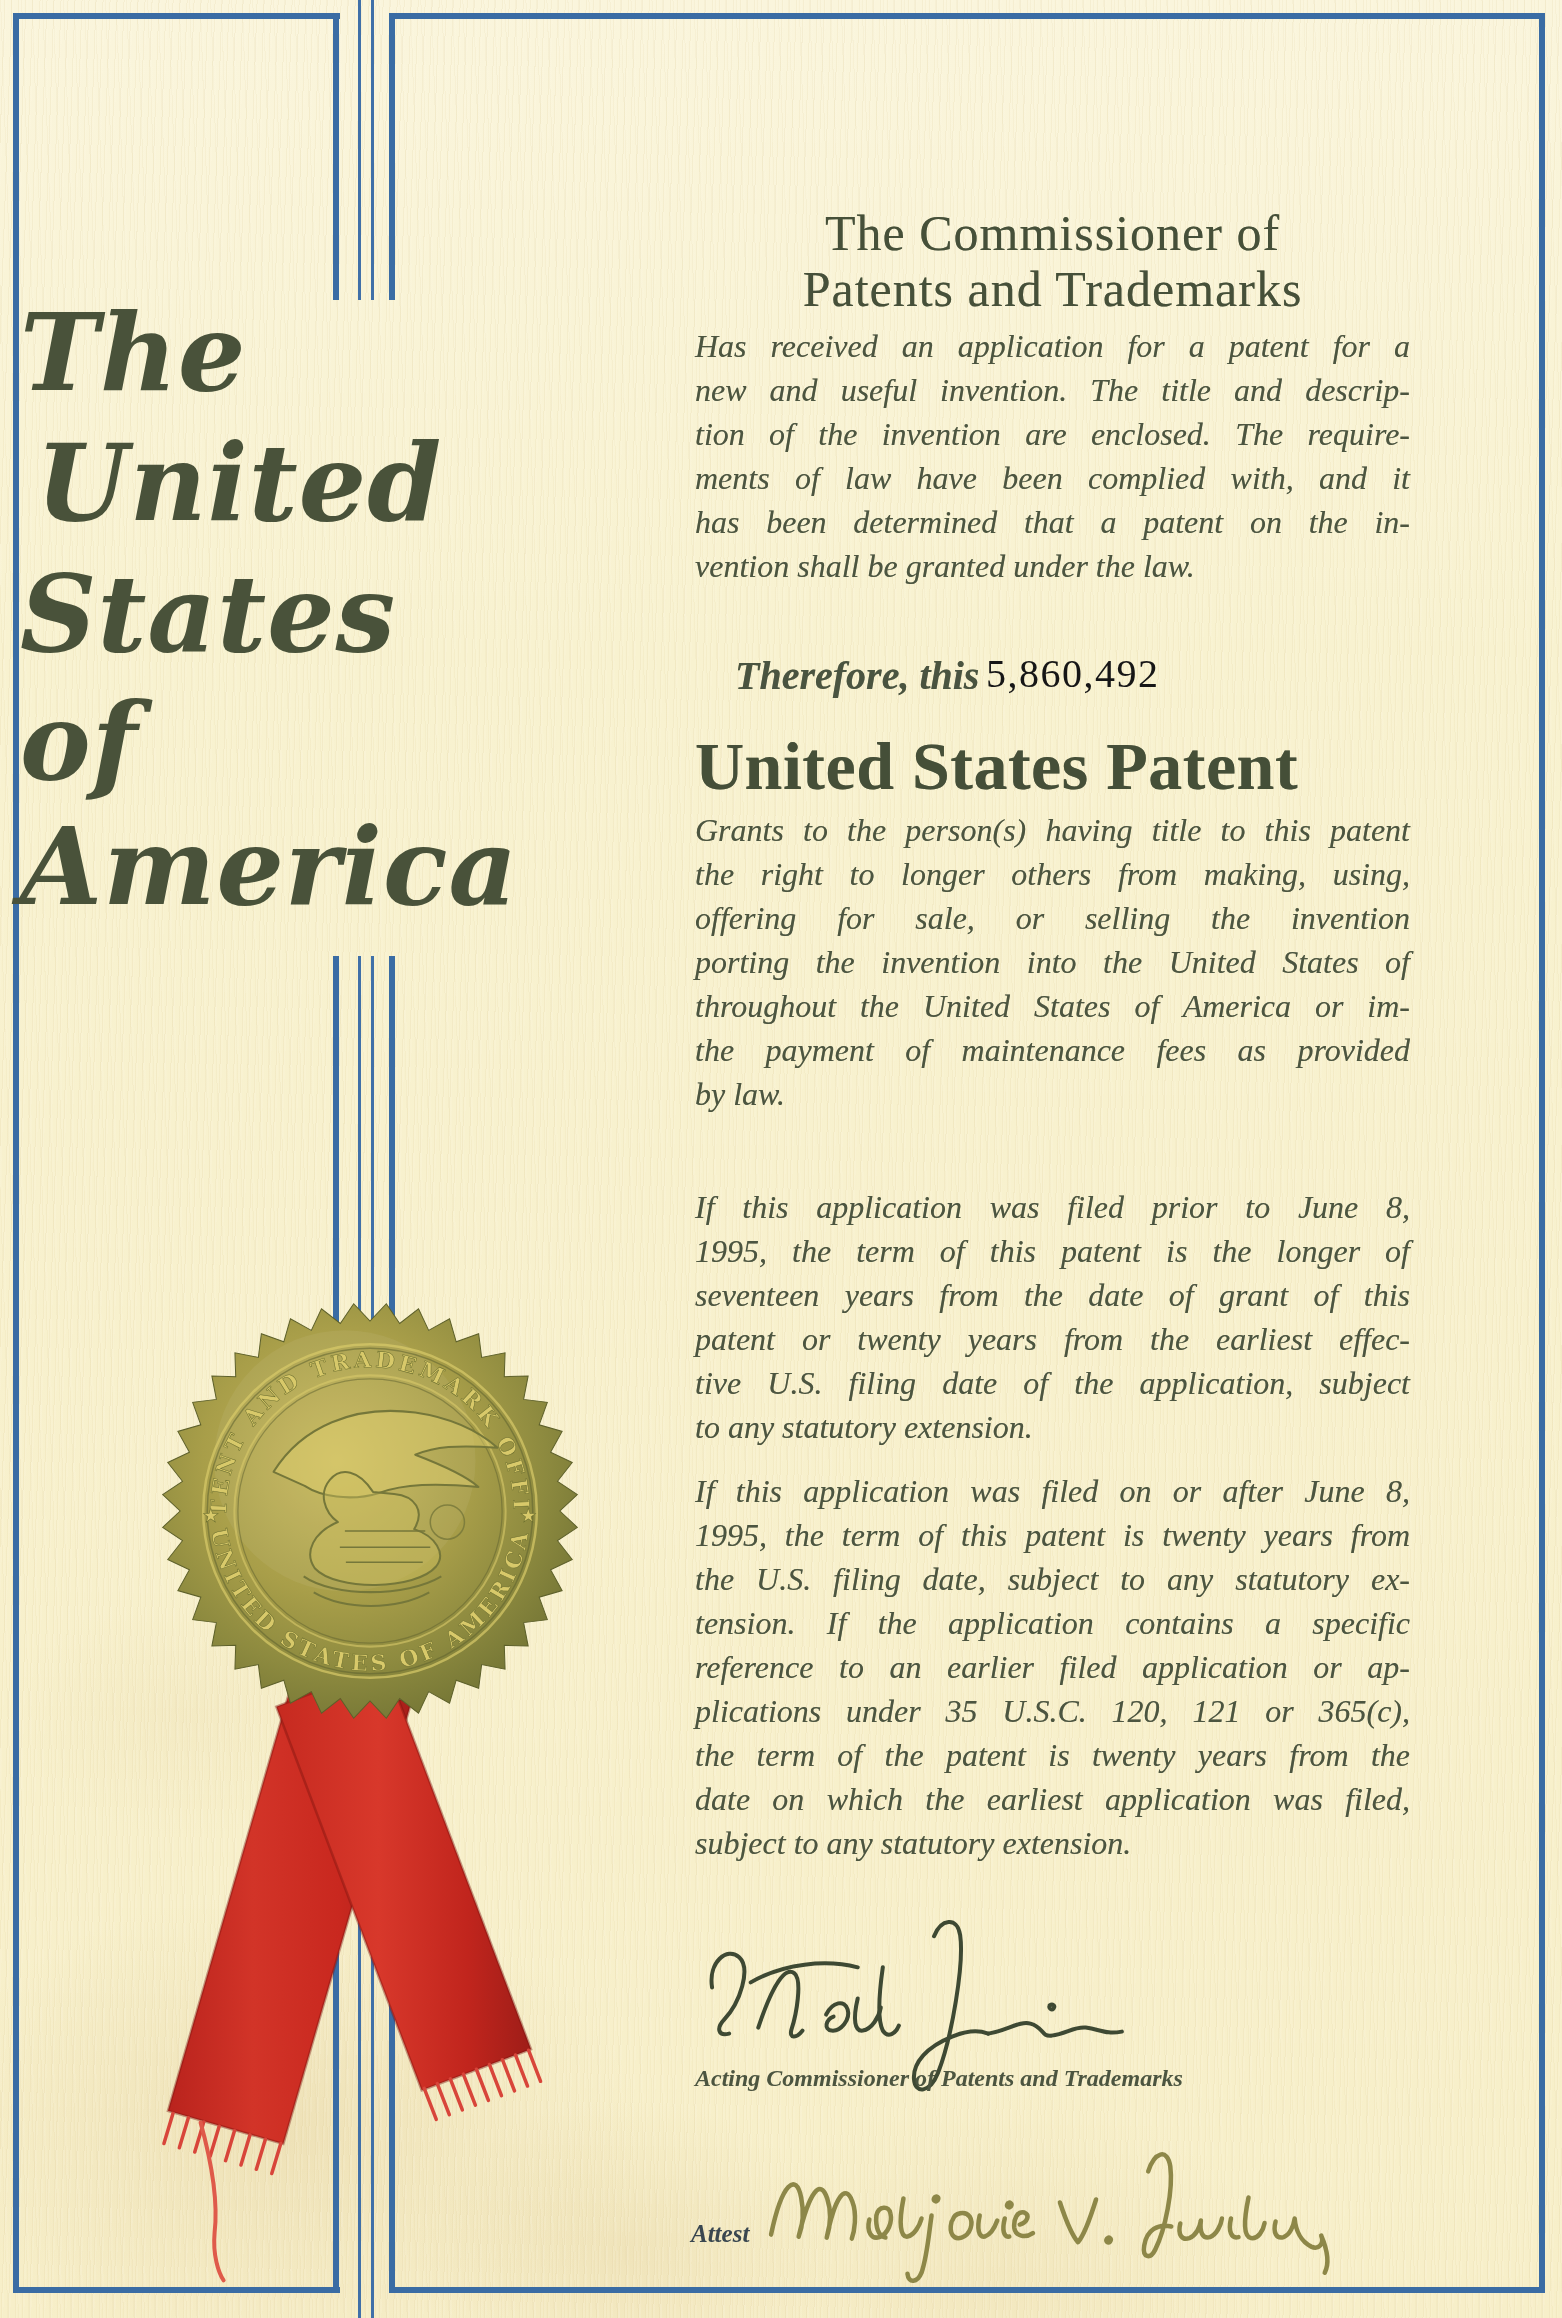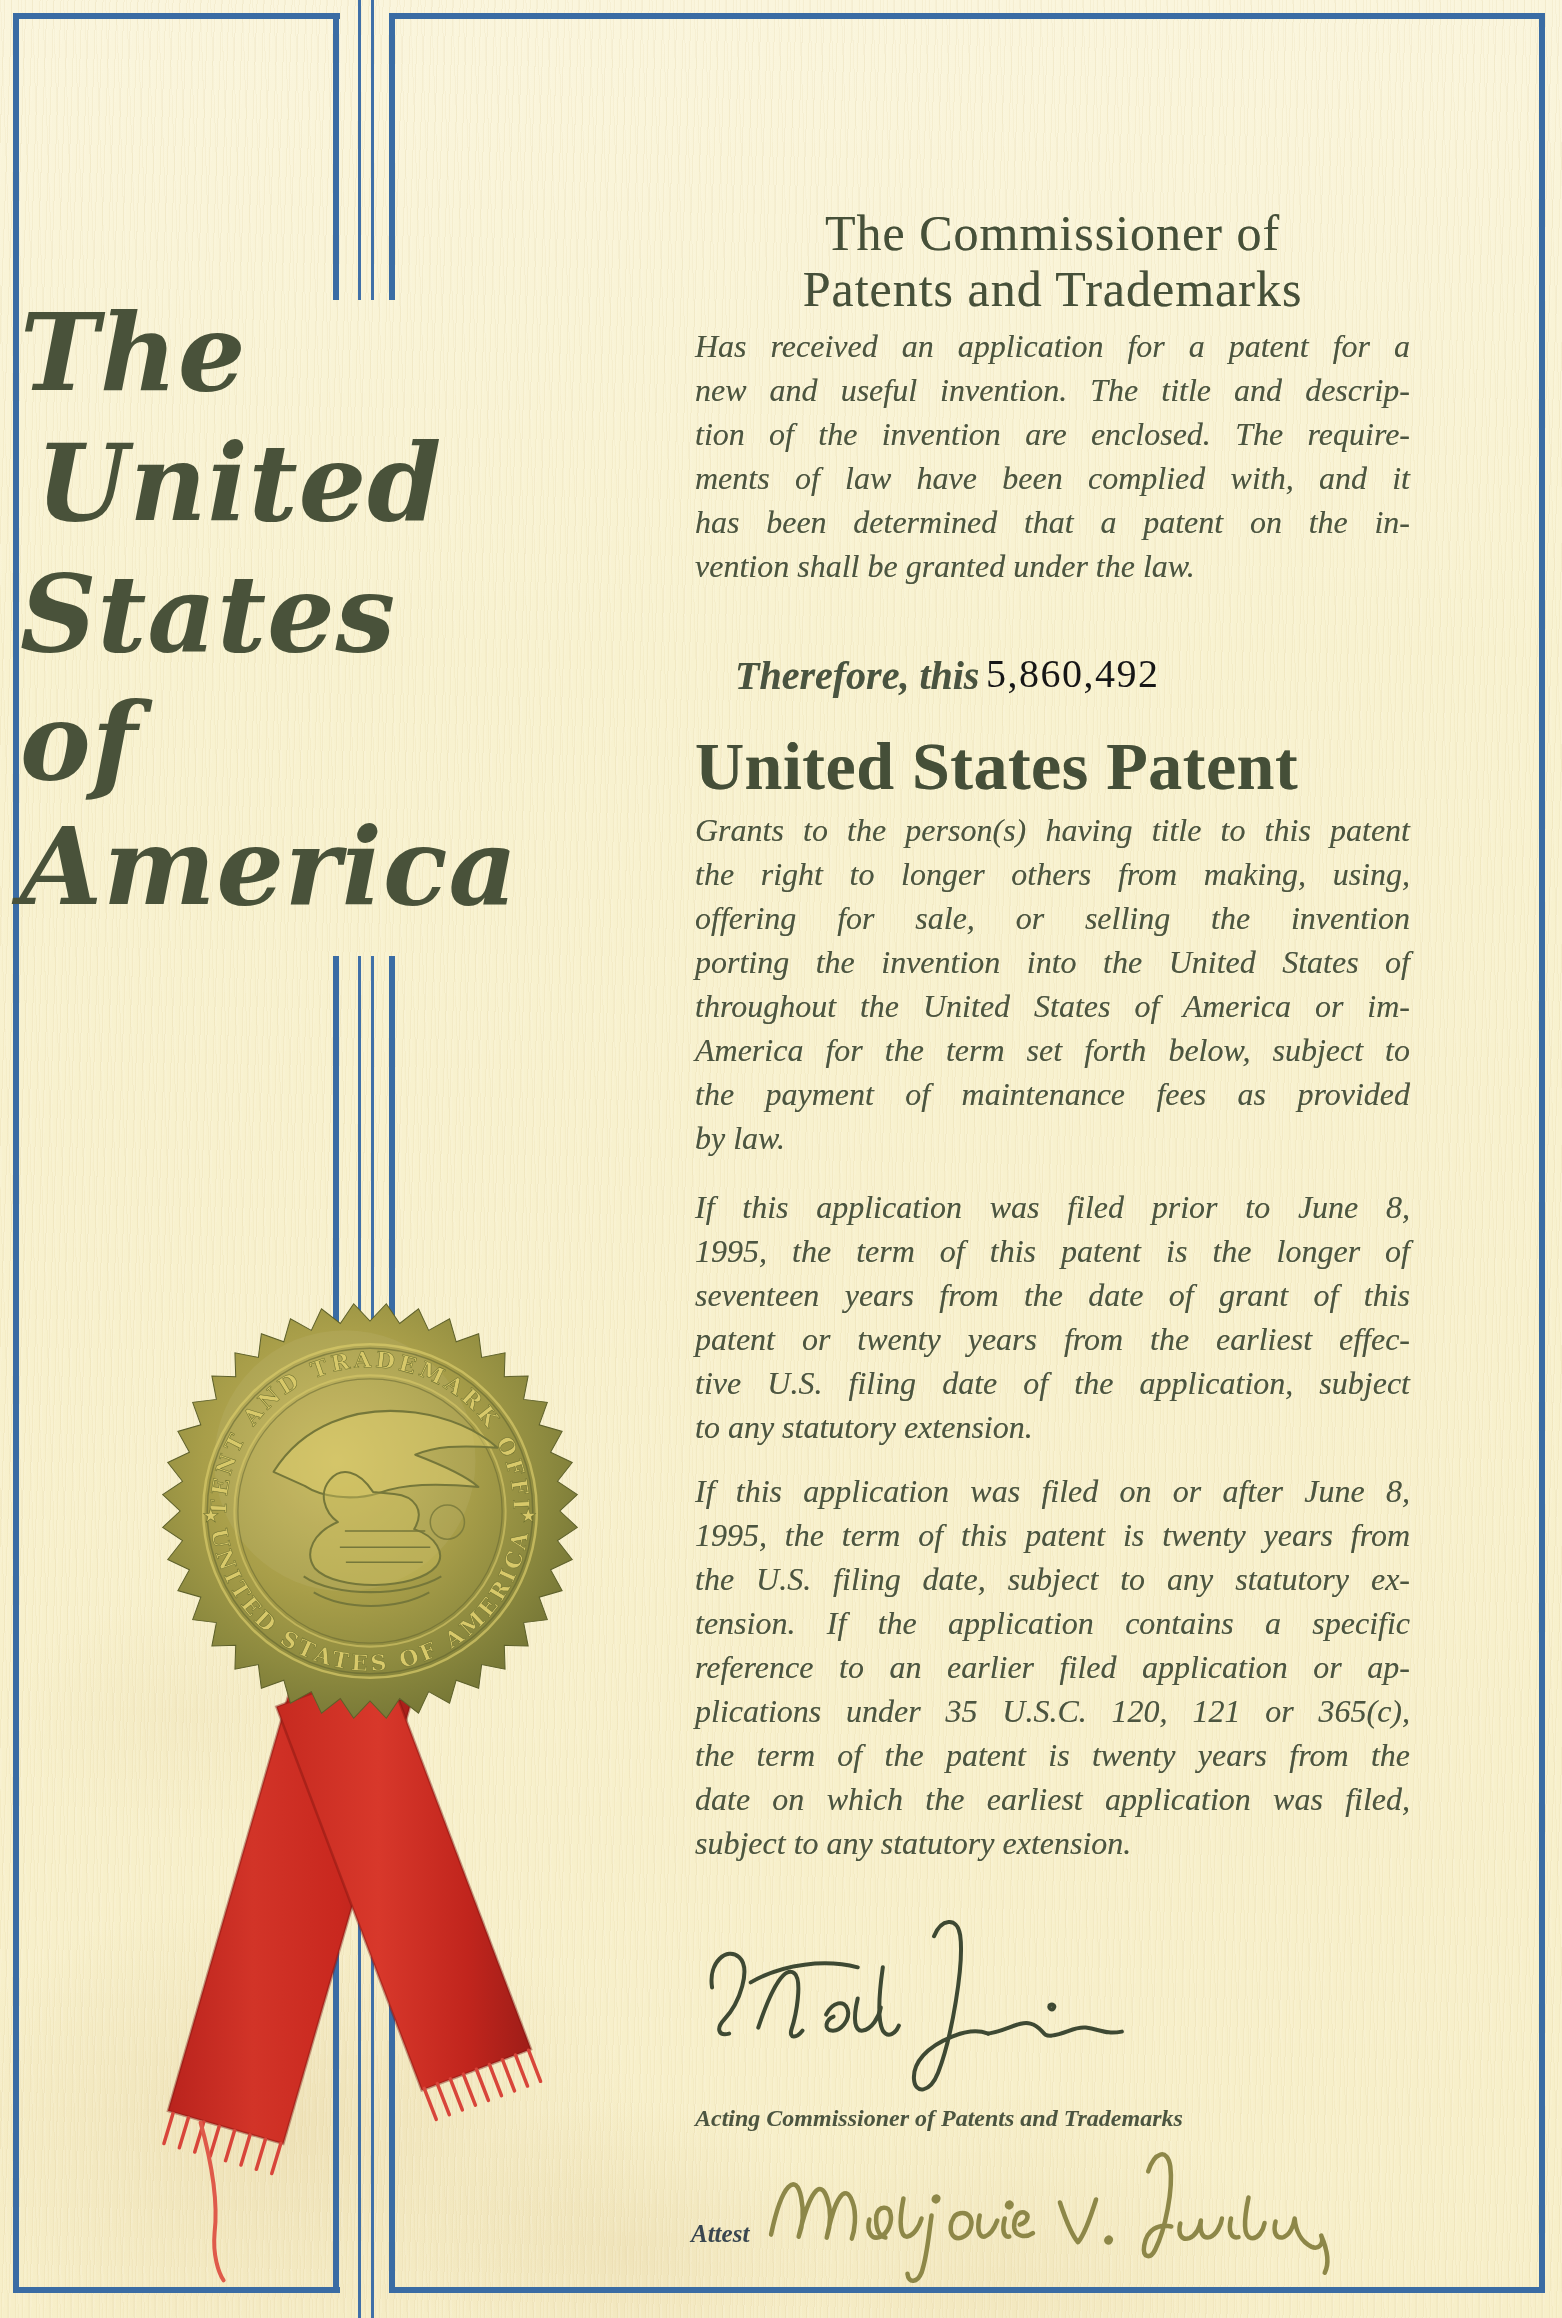--- a/index.html
+++ b/index.html
@@ -27,21 +27,21 @@
     text-shadow:0 0 0.5px rgba(70,80,57,.55);}
   .body-par{font-style:italic;font-size:32px;line-height:44px;
     text-shadow:0 0 0.5px rgba(76,85,64,.5);}
   .jline{text-align:justify;text-align-last:justify;}
   .jline.jlast{text-align-last:left;}
   .therefore{position:absolute;font-style:italic;font-weight:bold;font-size:40px;color:#4a5440;
     text-shadow:0 0 0.5px rgba(76,85,64,.5);margin-left:40px;}
   .patnum{position:absolute;font-size:40px;color:#161616;letter-spacing:1.5px;font-style:normal;}
   .ptitle{position:absolute;width:715px;text-align:left;font-weight:bold;font-size:68px;
     color:#454f38;letter-spacing:0.5px;text-shadow:0 0 0.5px rgba(69,79,56,.55);}
-  .caption{position:absolute;font-style:italic;font-weight:bold;font-size:24px;color:#4c5540;margin-top:40px;}
+  .caption{position:absolute;font-style:italic;font-weight:bold;font-size:24px;color:#4c5540;}
   .attest{position:absolute;font-style:italic;font-weight:bold;font-size:25px;color:#3a4750;}
   svg{position:absolute;overflow:visible;}
   .seal-arc-text{font-family:"DejaVu Serif",serif;font-weight:bold;fill:#d8c96a;
     stroke:#6a6d2e;stroke-width:1px;letter-spacing:7px;font-size:44px;}
 </style>
 </head>
 <body>
 
 <div class="page">
 
@@ -168,21 +168,20 @@
   <div class="patnum" style="left:986px;top:650px;">5,860,492</div>
 
   <div class="ptitle" style="left:695px;top:727px;">United States Patent</div>
 
   <div class="rcol body-par" style="top:808px;">
       <div class="jline">Grants to the person(s) having title to this patent</div>
       <div class="jline">the right to longer others from making, using,</div>
       <div class="jline">offering for sale, or selling the invention</div>
       <div class="jline">porting the invention into the United States of</div>
       <div class="jline">throughout the United States of America or im-</div>
-      <div class="jline">America for the term set forth below, subject to</div>
       <div class="jline">the payment of maintenance fees as provided</div>
       <div class="jline jlast">by law.</div>
     </div>
   <div class="rcol body-par" style="top:1185px;">
       <div class="jline">If this application was filed prior to June 8,</div>
       <div class="jline">1995, the term of this patent is the longer of</div>
       <div class="jline">seventeen years from the date of grant of this</div>
       <div class="jline">patent or twenty years from the earliest effec-</div>
       <div class="jline">tive U.S. filing date of the application, subject</div>
       <div class="jline jlast">to any statutory extension.</div>

